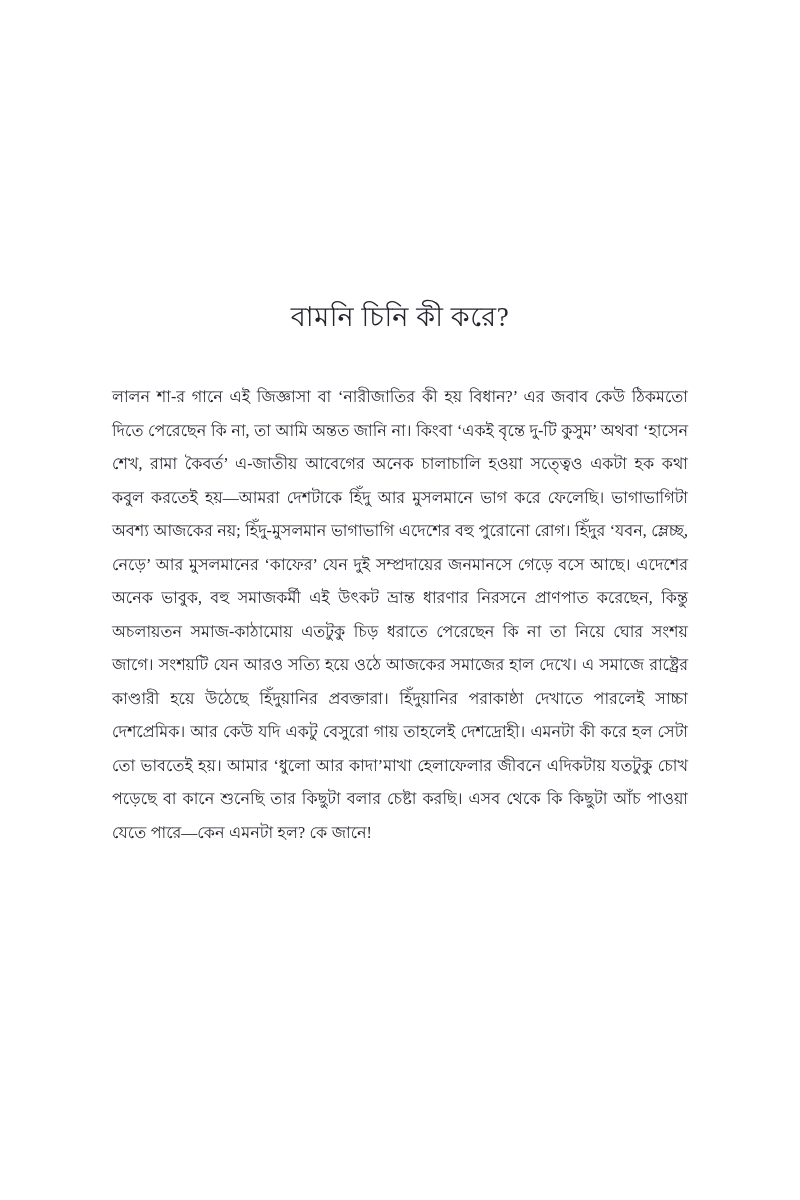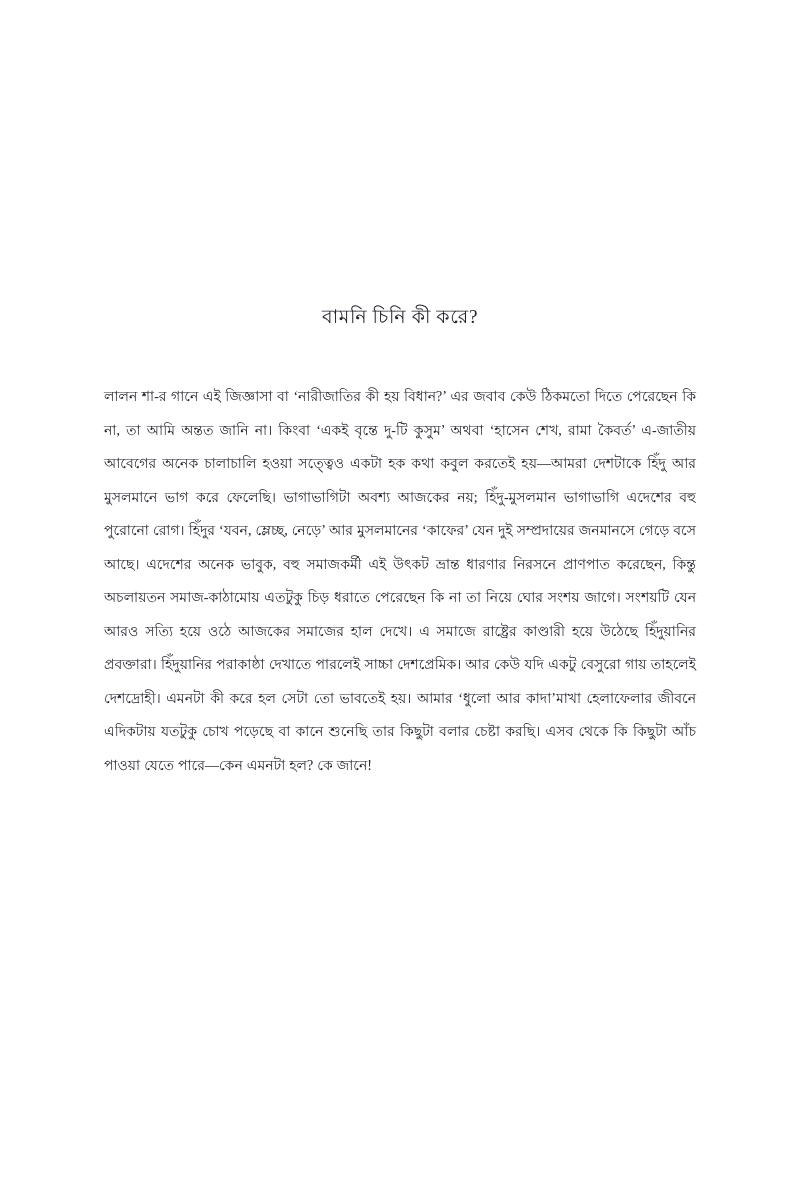--- a/index.html
+++ b/index.html
@@ -24,32 +24,32 @@
   
   .content {
     position: absolute;
     left: 100px;
     top: 300px;
     width: 600px;
   }
 
   .chapter-title {
     text-align: center;
-    font-size: 19px;
+    font-size: 27px;
     line-height: 34px;
     color: #24242e;
     font-weight: 400;
     letter-spacing: 0.6px;
     margin: 0 0 46px 0;
     font-family: "Liberation Serif", "DejaVu Serif", serif;
   }
 
   .para {
-    margin: 4px;
-    font-size: 14px;
+    margin: 12px;
+    font-size: 16px;
     line-height: 33.5px;
     color: #24242e;
     text-align: justify;
     text-justify: inter-word;
     word-spacing: 0.5px;
     font-family: "Liberation Serif", "DejaVu Serif", serif;
   }
 
   .para.indented {
     text-indent: 46px;

